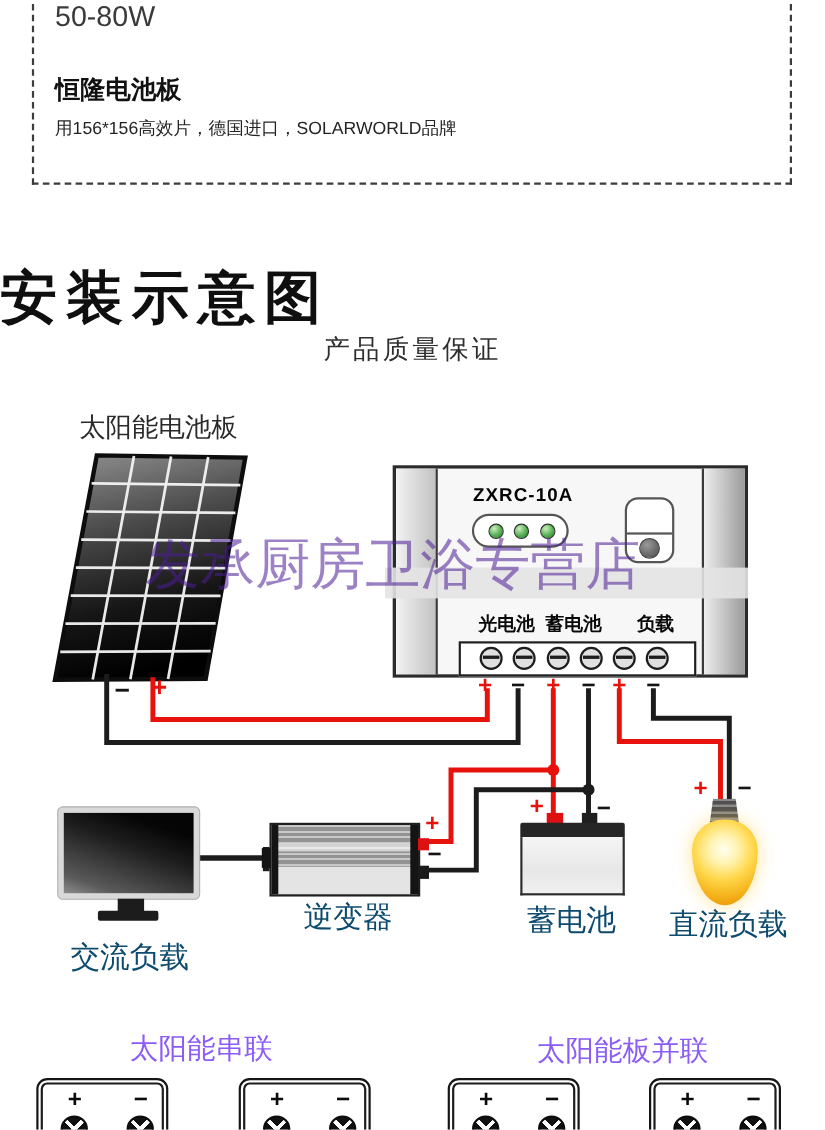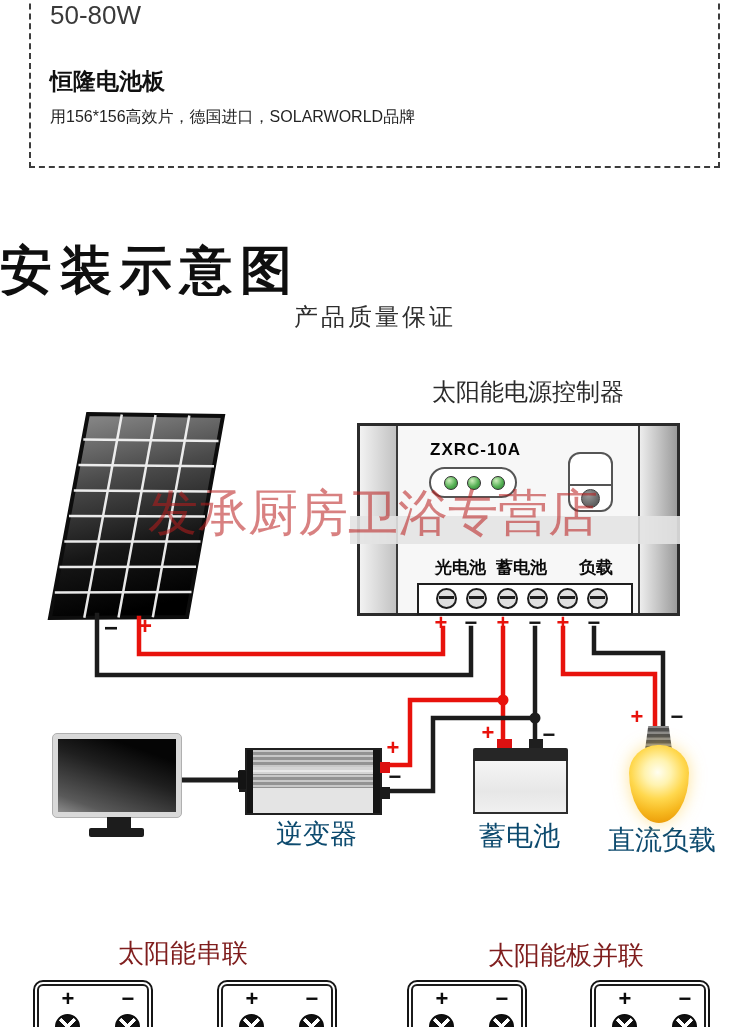--- a/index.html
+++ b/index.html
@@ -12,21 +12,21 @@
   .pbox .ptitle{position:absolute;left:19px;top:110px;font-size:23px;font-weight:bold;color:#111;}
   .pbox .pdesc{position:absolute;left:19px;top:151px;font-size:16px;color:#242424;}
   
   .h-title{position:absolute;left:0;top:236px;width:100%;text-align:left;
            font-size:52px;font-weight:800;letter-spacing:8px;color:#0f0f0f;}
   .h-sub{position:absolute;left:0;top:301px;width:100%;text-align:center;
          font-size:24px;letter-spacing:3px;color:#2e2e2e;}
   
   .lbl{position:absolute;font-size:24px;color:#2a2a2a;}
   .dev-lbl{position:absolute;font-size:27px;color:#0c4a6e;}
-  .blue-lbl{position:absolute;font-size:26px;color:#7f1d1d;}
+  .blue-lbl{position:absolute;font-size:26px;color:#8b5cf6;}
   
   .wires{position:absolute;left:0;top:0;z-index:1;}
   
   .pm{position:absolute;z-index:6;font-weight:bold;font-size:22px;width:22px;text-align:center;line-height:1;}
   .pm.red{color:#e8120c;}
   .pm.blk{color:#141414;}
   
   .ctrl{position:absolute;left:357px;top:423px;width:323px;height:193px;z-index:2;
         background:#f7f7f7;border:3px solid #2b2b2b;box-sizing:border-box;}
   .ctrl .flangeL{position:absolute;left:0;top:0;bottom:0;width:36px;
@@ -44,21 +44,21 @@
   .ctrl .btnbox .dot{position:absolute;left:11px;top:35px;width:19px;height:19px;border-radius:50%;
         background:radial-gradient(circle at 38% 32%,#9a9a9a,#5c5c5c 75%);border:1.5px solid #3e3e3e;box-sizing:border-box;}
   .ctrl .tlabel{position:absolute;top:130px;font-size:17px;font-weight:bold;color:#0a0a0a;}
   .ctrl .strip{position:absolute;left:57px;top:157px;width:216px;height:32px;background:#fff;
         border:2px solid #1f1f1f;box-sizing:border-box;}
   .screw{position:absolute;top:3px;width:21px;height:21px;border-radius:50%;background:#e0e0e0;
          border:2.5px solid #1d1d1d;box-sizing:border-box;}
   .screw i{position:absolute;left:1px;right:1px;top:6px;height:3px;background:#1d1d1d;}
   
   .wband{position:absolute;left:350px;top:516px;width:330px;height:28px;background:#e3e3e3;opacity:.9;z-index:4;}
-  .wmark{position:absolute;left:148px;top:480px;font-size:50px;color:#b91c1c;opacity:.55;
+  .wmark{position:absolute;left:132px;top:480px;font-size:50px;color:#4c1d95;opacity:.55;
          letter-spacing:0px;z-index:5;white-space:nowrap;}
   
   .monitor{position:absolute;left:52px;top:733px;width:130px;height:85px;background:#d9d9d9;
            border:1.5px solid #b0b0b0;border-radius:5px;z-index:2;box-sizing:border-box;}
   .monitor .screen{position:absolute;left:5px;top:5px;right:5px;bottom:5px;
            background:linear-gradient(200deg,#050505 20%,#1f1f1f 45%,#5a5a5a 85%,#8c8c8c 100%);}
   .mon-neck{position:absolute;left:107px;top:817px;width:24px;height:12px;background:#1c1c1c;z-index:2;}
   .mon-base{position:absolute;left:89px;top:828px;width:55px;height:9px;background:#1c1c1c;border-radius:2px;z-index:2;}
   .cable-plug{position:absolute;left:239px;top:770px;width:9px;height:22px;background:#1b1b1b;z-index:2;}
   
@@ -105,21 +105,21 @@
 
   <div class="pbox">
     <div class="watt">50-80W</div>
     <div class="ptitle">恒隆电池板</div>
     <div class="pdesc">用156*156高效片，德国进口，SOLARWORLD品牌</div>
   </div>
 
   <div class="h-title">安装示意图</div>
   <div class="h-sub">产品质量保证</div>
 
-  <div class="lbl" style="left:432px;top:376px;">太阳能电源控制器</div>
+  <div class="lbl" style="left:72px;top:372px;">太阳能电池板</div>
 
   <svg class="wires" width="750" height="1027" viewBox="0 0 750 1027">
     <defs>
       <linearGradient id="pg" x1="0.1" y1="0" x2="0.3" y2="1">
         <stop offset="0" stop-color="#8d8d8d"></stop>
         <stop offset="0.35" stop-color="#4a4a4a"></stop>
         <stop offset="0.7" stop-color="#161616"></stop>
         <stop offset="1" stop-color="#000000"></stop>
       </linearGradient>
     </defs>
@@ -210,20 +210,21 @@
   <div class="pm blk" style="left:538px;top:724px;">−</div>
   <div class="pm red" style="left:626px;top:706px;">+</div>
   <div class="pm blk" style="left:666px;top:706px;">−</div>
 
   <div class="monitor">
     <div class="screen"></div>
   </div>
   <div class="mon-neck"></div>
   <div class="mon-base"></div>
   <div class="cable-plug"></div>
+  <div class="dev-lbl" style="left:64px;top:852px;">交流负载</div>
 
   <div class="inv">
     <div class="ribs"></div>
     <div class="shine"></div>
     <div class="capL"></div>
     <div class="capR"></div>
   </div>
   <div class="inv-tab"></div>
   <div class="inv-stub-p"></div>
   <div class="inv-stub-n"></div>

